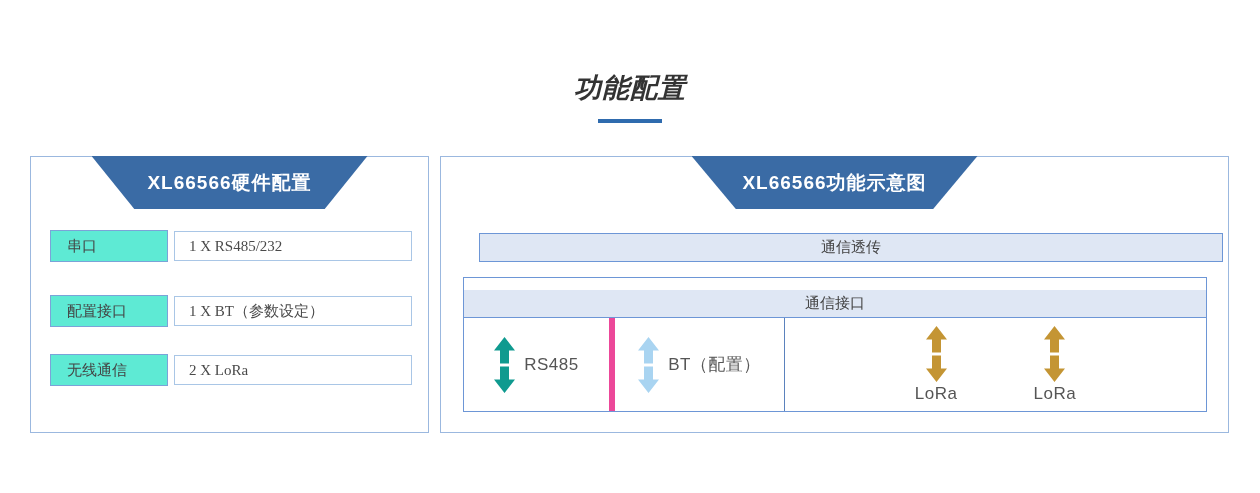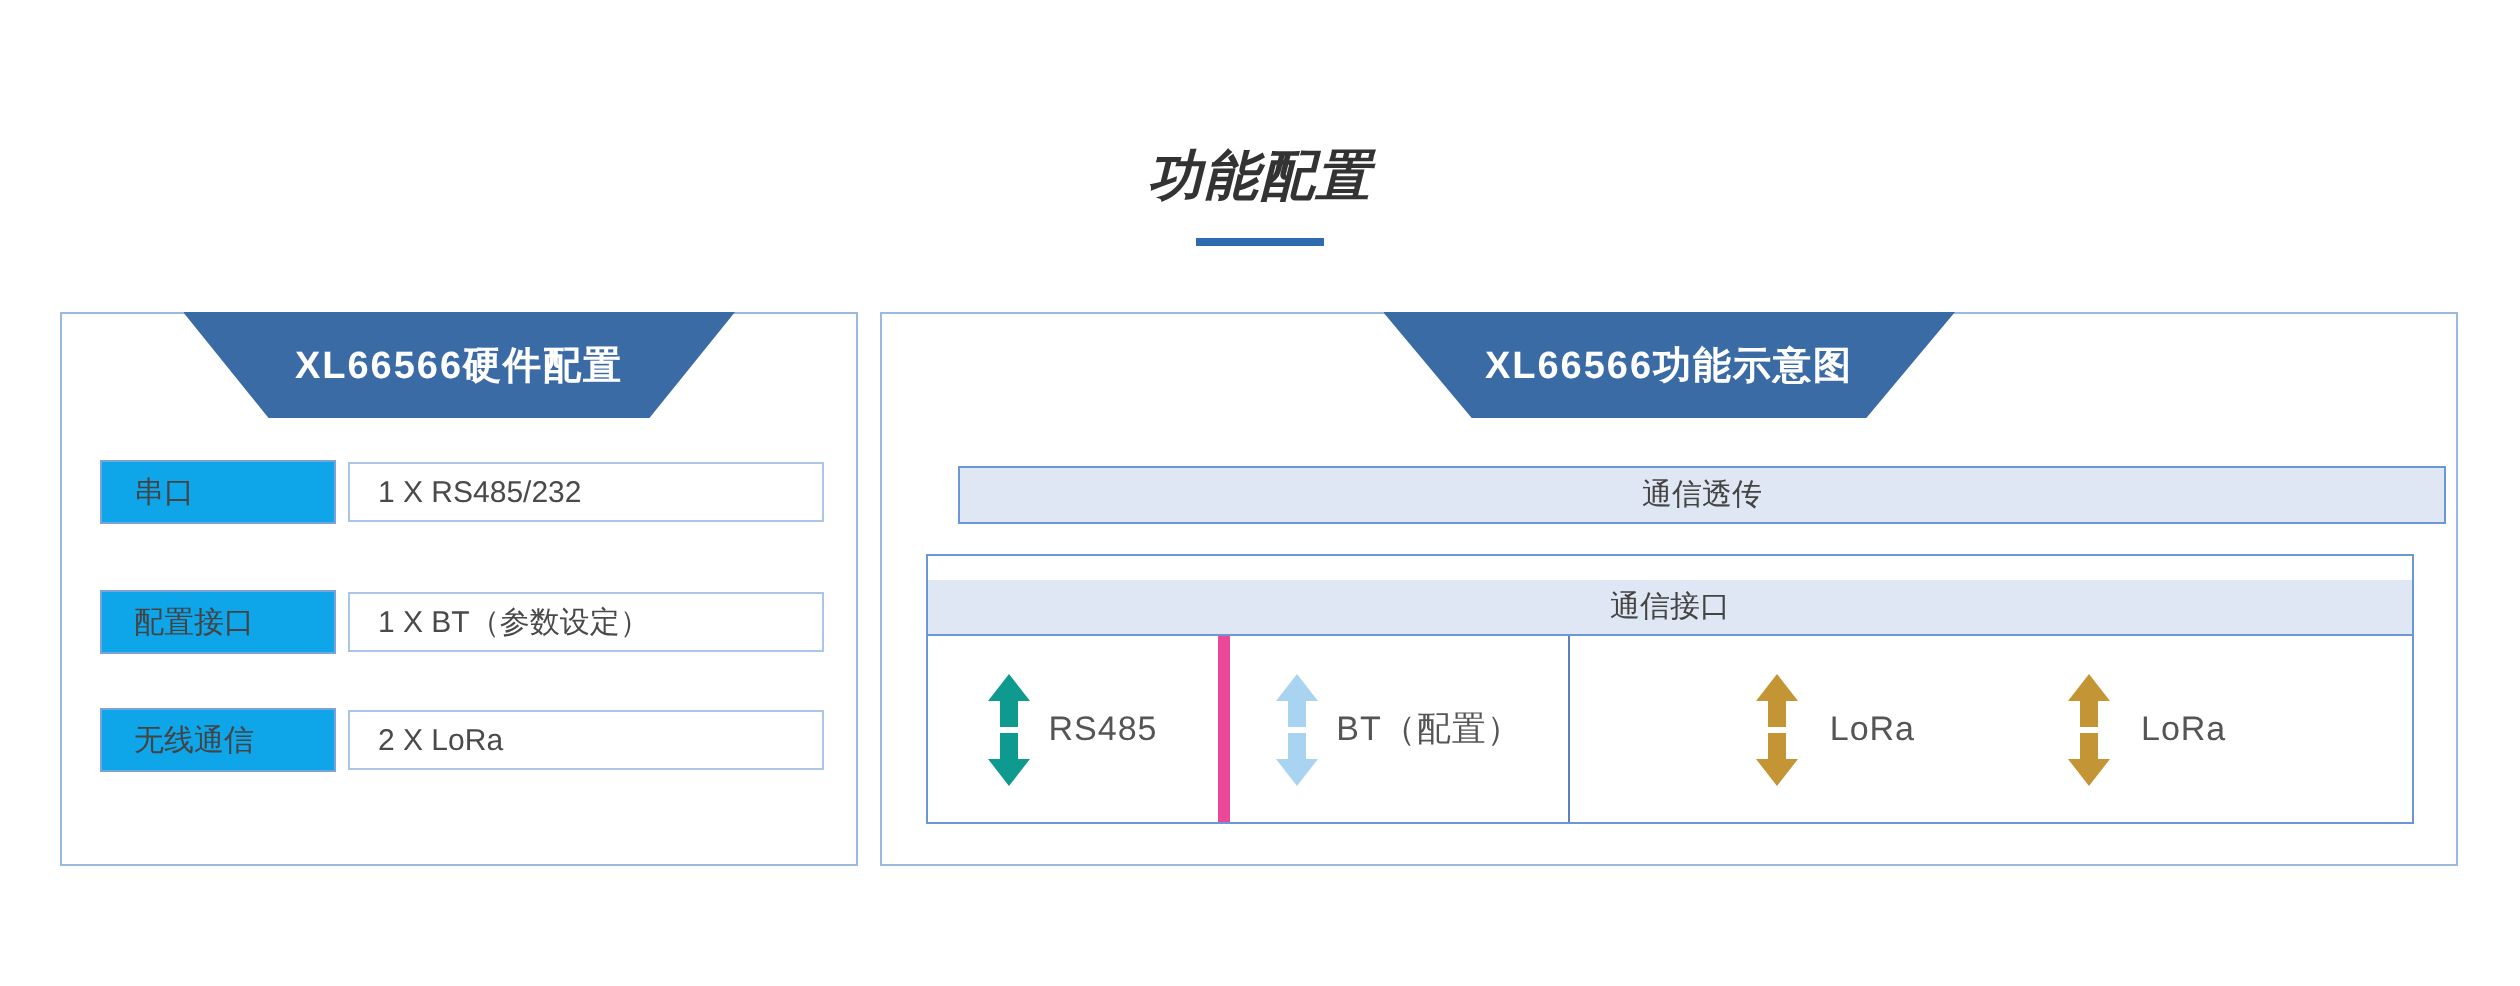--- a/index.html
+++ b/index.html
@@ -49,31 +49,31 @@
   .banner-hw { width: 276px; justify-content: center; }
   .banner-fn { width: 286px; }
 
   
   .hw-row { position: absolute; left: 0; width: 100%; height: 32px; }
   .hw-row-1 { top: 73px; }
   .hw-row-2 { top: 138px; }
   .hw-row-3 { top: 197px; }
   .hw-label {
     position: absolute; left: 19px; top: 0; width: 118px; height: 32px;
-    background: #0ea5e9; border: 1px solid #7ba3d8;
+    background: #5eead4; border: 1px solid #7ba3d8;
     display: flex; align-items: center;
     padding-left: 16px;
     font-size: 15px; color: #444;
   }
   .hw-value {
     position: absolute; left: 143px; top: 1px; width: 238px; height: 30px;
     background: #ffffff; border: 1px solid #a9c6e6;
     display: flex; align-items: center;
     padding-left: 14px;
-    font-size: 15px; color: #4a4a4a;
+    font-size: 15px; color: #4a4a4a; font-family: Liberation Serif, serif;
   }
 
   
   .bar {
     position: absolute; left: 22px; width: 744px; height: 29px;
     background: #dfe7f4; border: 1px solid #6d96d6;
     display: flex; align-items: center; justify-content: center;
     font-size: 15px; color: #444; margin-left: 16px;
   }
   .bar-passthrough { top: 76px; }
@@ -91,21 +91,21 @@
     font-size: 15px; color: #444; margin-top: 12px;
   }
   .iface-body { flex: 1; display: flex; }
   .iface-cell {
     display: flex; align-items: center; justify-content: center;
     gap: 9px;
   }
   .iface-cell-1 { width: 145px; flex: none; }
   .iface-cell-2 { width: 175px; flex: none; border-left: 6px solid #ec4899; }
   .iface-cell-3 { flex: 1; border-left: 1px solid #5b82bd; gap: 76px; }
-  .iface-group { display: flex; align-items: center; gap: 16px; }
+  .iface-group { display: flex; align-items: center; gap: 2px; flex-direction: column; }
   .iface-label { font-size: 17px; color: #555; letter-spacing: 0.5px; }
   .arrow-svg { width: 21px; height: 56px; display: block; }
 </style>
 </head>
 <body>
 
 <div class="title-wrap">
   <div class="page-title">功能配置</div>
   <div class="title-underline"></div>
 </div>

